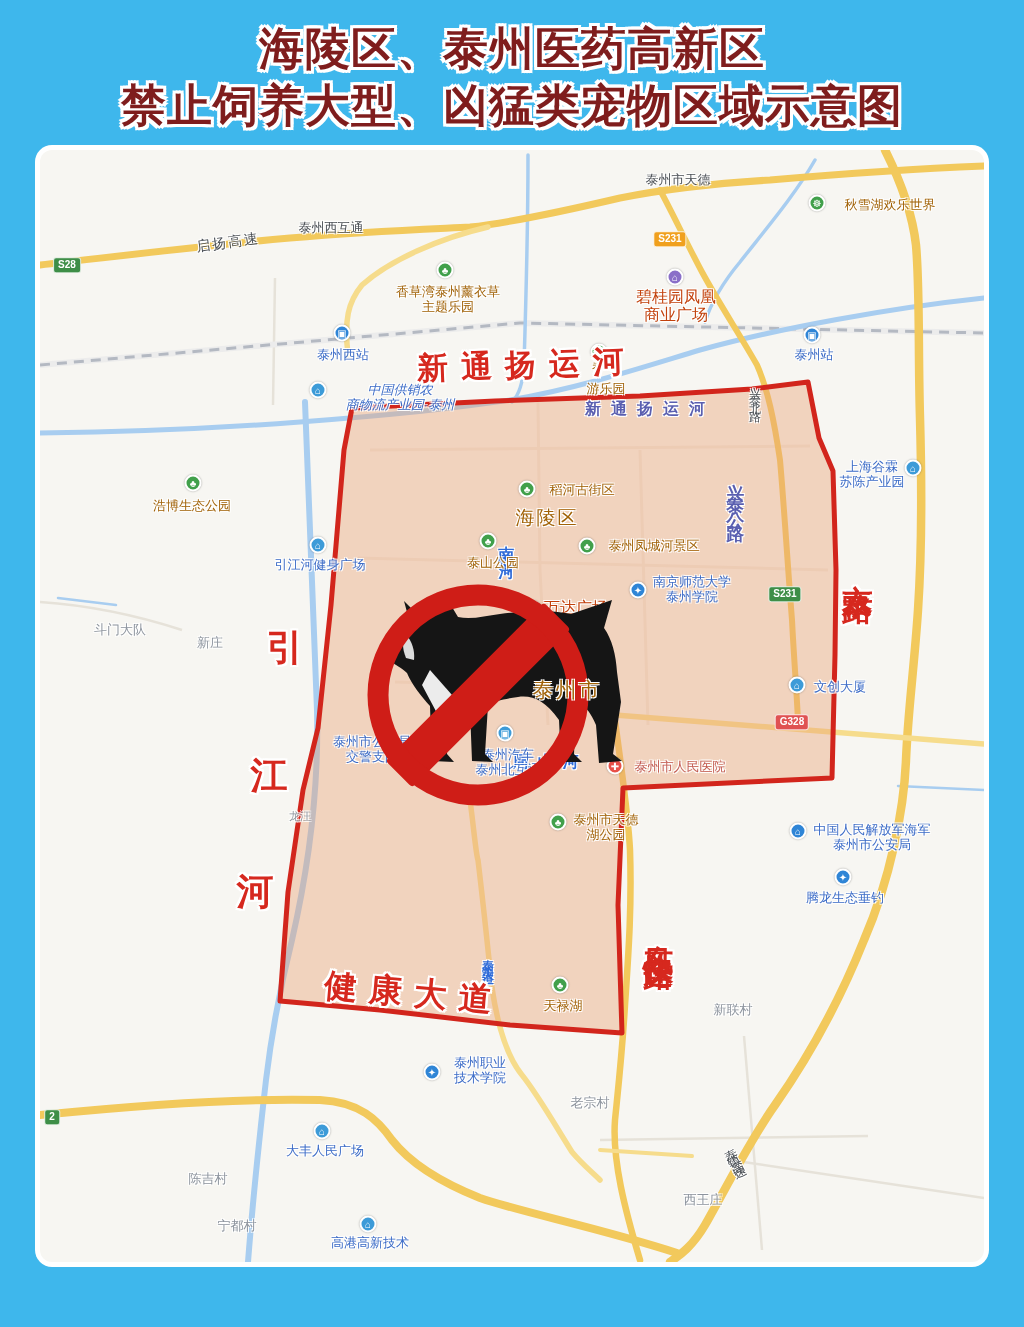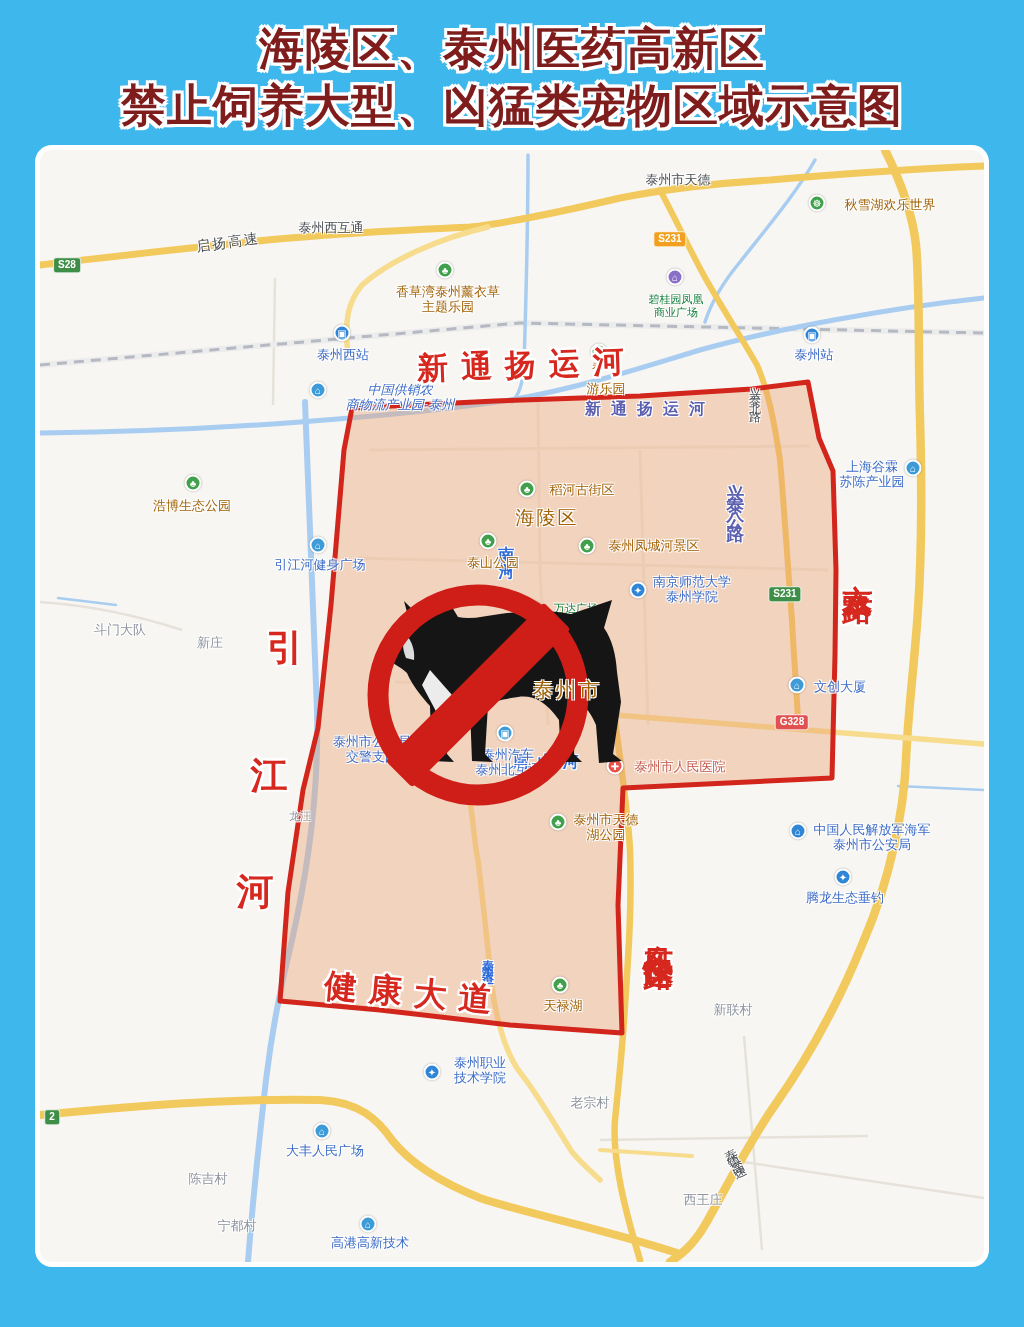--- a/index.html
+++ b/index.html
@@ -33,21 +33,21 @@
   .red-road{color:#d6281e;font-weight:bold;z-index:6;
     text-shadow:-2px -2px 0 #fff,2px -2px 0 #fff,-2px 2px 0 #fff,2px 2px 0 #fff,
                 0 -2px 0 #fff,0 2px 0 #fff,-2px 0 0 #fff,2px 0 0 #fff;}
   .purple-road{color:#5a5fb0;font-weight:bold;}
   .blue-road{color:#2f6bd8;font-weight:bold;}
   .dark-road{color:#4a4f55;font-size:13px;}
   .area{color:#a16207;letter-spacing:2px;}
   .village{color:#8d949e;font-size:13px;}
   .poi-blue{color:#3b6bc7;font-size:13px;}
   .poi-green{color:#a16207;font-size:13px;}
-  .poi-purple{color:#15803d;font-size:11px;}
+  .poi-purple{color:#c2410c;font-size:16px;}
   .poi-red{color:#c25a50;font-size:13px;}
   .poi-icon{
     width:17px;height:17px;border-radius:50%;color:#fff;font-size:10px;
     display:flex;align-items:center;justify-content:center;
     border:2px solid #fff;box-shadow:0 0 2px rgba(0,0,0,.35);box-sizing:border-box;
     text-shadow:none;
   }
   .badge{font-size:10px;font-weight:bold;color:#fff;padding:1px 4px;border-radius:3px;
     border:1px solid rgba(255,255,255,.8);text-shadow:none;}
   .badge-green{background:#3e8e47;}

